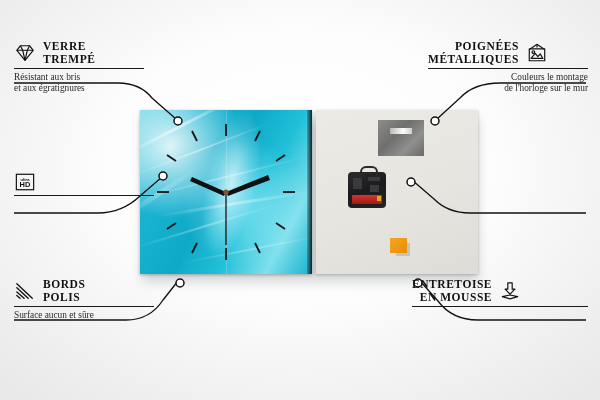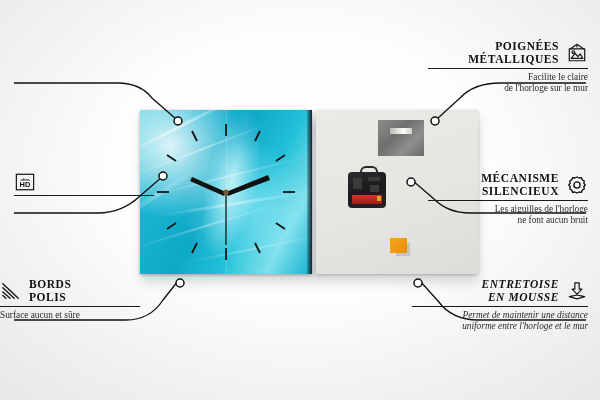--- a/index.html
+++ b/index.html
@@ -77,30 +77,30 @@
   .co-head{display:flex;align-items:center;gap:7px;}
   .co-title{
     font-family:"Liberation Serif",serif;font-weight:bold;
     font-size:11.5px;letter-spacing:.55px;line-height:12.5px;
     text-transform:uppercase;white-space:pre-line;color:#111;
   }
   .co-rule{height:1px;background:#1a1a1a;margin:3px 0 3px;}
   .co-desc{font-size:9.3px;line-height:11px;color:#2a2a2a;white-space:pre-line;}
   .left .co-head{justify-content:flex-start;}
   .left .co-desc,.left .co-title{text-align:left;}
-  .right .co-head{justify-content:flex-end;}
+  .right .co-head{justify-content:flex-start;}
   .right .co-desc,.right .co-title{text-align:right;}
   .ico{width:22px;height:20px;flex:0 0 auto;display:block;}
   
   #c-verre{left:14px;top:40px;width:130px;}
   #c-impression{left:14px;top:172px;width:140px;}
-  #c-bords{left:0;top:278px;width:140px;}
+  #c-bords{left:14px;top:278px;width:140px;}
   #c-poignees{right:12px;top:40px;width:160px;}
   #c-mecanisme{right:12px;top:172px;width:160px;}
-  #c-entretoise{right:12px;top:278px;width:176px;font-style:italic;}
+  #c-entretoise{right:12px;top:278px;width:176px;}
   #links{position:absolute;left:0;top:0;width:600px;height:400px;pointer-events:none;}
 </style>
 </head>
 <body>
 
 <div id="stage">
 
   <div id="product">
     <div class="panel-shadow"></div>
 
@@ -168,20 +168,35 @@
     <g fill="#ffffff" stroke="#111111" stroke-width="1.5">
       <circle cx="178" cy="121" r="4"></circle>
       <circle cx="163" cy="176" r="4"></circle>
       <circle cx="180" cy="283" r="4"></circle>
       <circle cx="435" cy="121" r="4"></circle>
       <circle cx="411" cy="182" r="4"></circle>
       <circle cx="418" cy="283" r="4"></circle>
     </g>
   </svg>
 
+  <div class="callout left" id="c-verre">
+    <div class="co-head">
+      <svg class="ico" viewBox="0 0 24 22">
+        <g fill="none" stroke="#111" stroke-width="1.3" stroke-linejoin="round">
+          <path d="M3,8 L7,3 L17,3 L21,8 L12,19 Z"></path>
+          <path d="M3,8 L21,8 M7,3 L9.5,8 L12,19 M17,3 L14.5,8 L12,19 M9.5,8 L14.5,8"></path>
+        </g>
+      </svg>
+      <div class="co-title">VERRE
+TREMPÉ</div>
+    </div>
+    <div class="co-rule"></div>
+    <div class="co-desc">Résistant aux bris
+et aux égratignures</div>
+  </div>
 
   <div class="callout left" id="c-impression">
     <div class="co-head">
       <svg class="ico" viewBox="0 0 24 22">
         <rect x="2.5" y="2.5" width="19" height="17" fill="none" stroke="#111" stroke-width="1.3"></rect>
         <text x="12" y="9.6" font-family="Liberation Sans, sans-serif" font-size="4.6" font-weight="bold" text-anchor="middle" fill="#111">ultra</text>
         <text x="12" y="17" font-family="Liberation Sans, sans-serif" font-size="8.2" font-weight="bold" text-anchor="middle" fill="#111">HD</text>
       </svg>
     </div>
     <div class="co-rule"></div>
@@ -212,51 +227,32 @@
         <g fill="none" stroke="#111" stroke-width="1.3" stroke-linejoin="round">
           <path d="M12,1.5 L12,5"></path>
           <path d="M12,1.5 L4.5,6.5 M12,1.5 L19.5,6.5"></path>
           <rect x="3.5" y="6.5" width="17" height="13"></rect>
           <path d="M5.5,17 L10,11.5 L13,15 L15.5,12 L18.5,17 Z"></path>
           <circle cx="8" cy="10" r="1.5"></circle>
         </g>
       </svg>
     </div>
     <div class="co-rule"></div>
-    <div class="co-desc">Facilite le claire
+    <div class="co-desc">Couleurs le montage
 de l'horloge sur le mur</div>
   </div>
 
-  <div class="callout right" id="c-mecanisme">
-    <div class="co-head">
-      <div class="co-title">MÉCANISME
-SILENCIEUX</div>
-      <svg class="ico" viewBox="0 0 24 22">
-        <g fill="none" stroke="#111" stroke-width="1.5" stroke-linejoin="round">
-          <path d="M12,2.2 L14.3,3.3 L16.8,2.9 L17.8,5.3 L20,6.6 L19.5,9.1 L21,11 L19.5,12.9 L20,15.4
-                   L17.8,16.7 L16.8,19.1 L14.3,18.7 L12,19.8 L9.7,18.7 L7.2,19.1 L6.2,16.7 L4,15.4
-                   L4.5,12.9 L3,11 L4.5,9.1 L4,6.6 L6.2,5.3 L7.2,2.9 L9.7,3.3 Z"></path>
-          <circle cx="12" cy="11" r="3.4"></circle>
-        </g>
-      </svg>
-    </div>
-    <div class="co-rule"></div>
-    <div class="co-desc">Les aiguilles de l'horloge
-ne font aucun bruit</div>
-  </div>
 
   <div class="callout right" id="c-entretoise">
     <div class="co-head">
       <div class="co-title">ENTRETOISE
 EN MOUSSE</div>
       <svg class="ico" viewBox="0 0 24 22">
         <g fill="none" stroke="#111" stroke-width="1.3" stroke-linejoin="round">
           <path d="M9.6,2 L14.4,2 L14.4,9 L17.4,9 L12,14.4 L6.6,9 L9.6,9 Z"></path>
           <path d="M12,15.4 L20.5,17.2 L12,19.6 L3.5,17.2 Z"></path>
         </g>
       </svg>
     </div>
     <div class="co-rule"></div>
-    <div class="co-desc">Permet de maintenir une distance
-uniforme entre l'horloge et le mur</div>
   </div>
 
 </div>
 
 </body></html>

